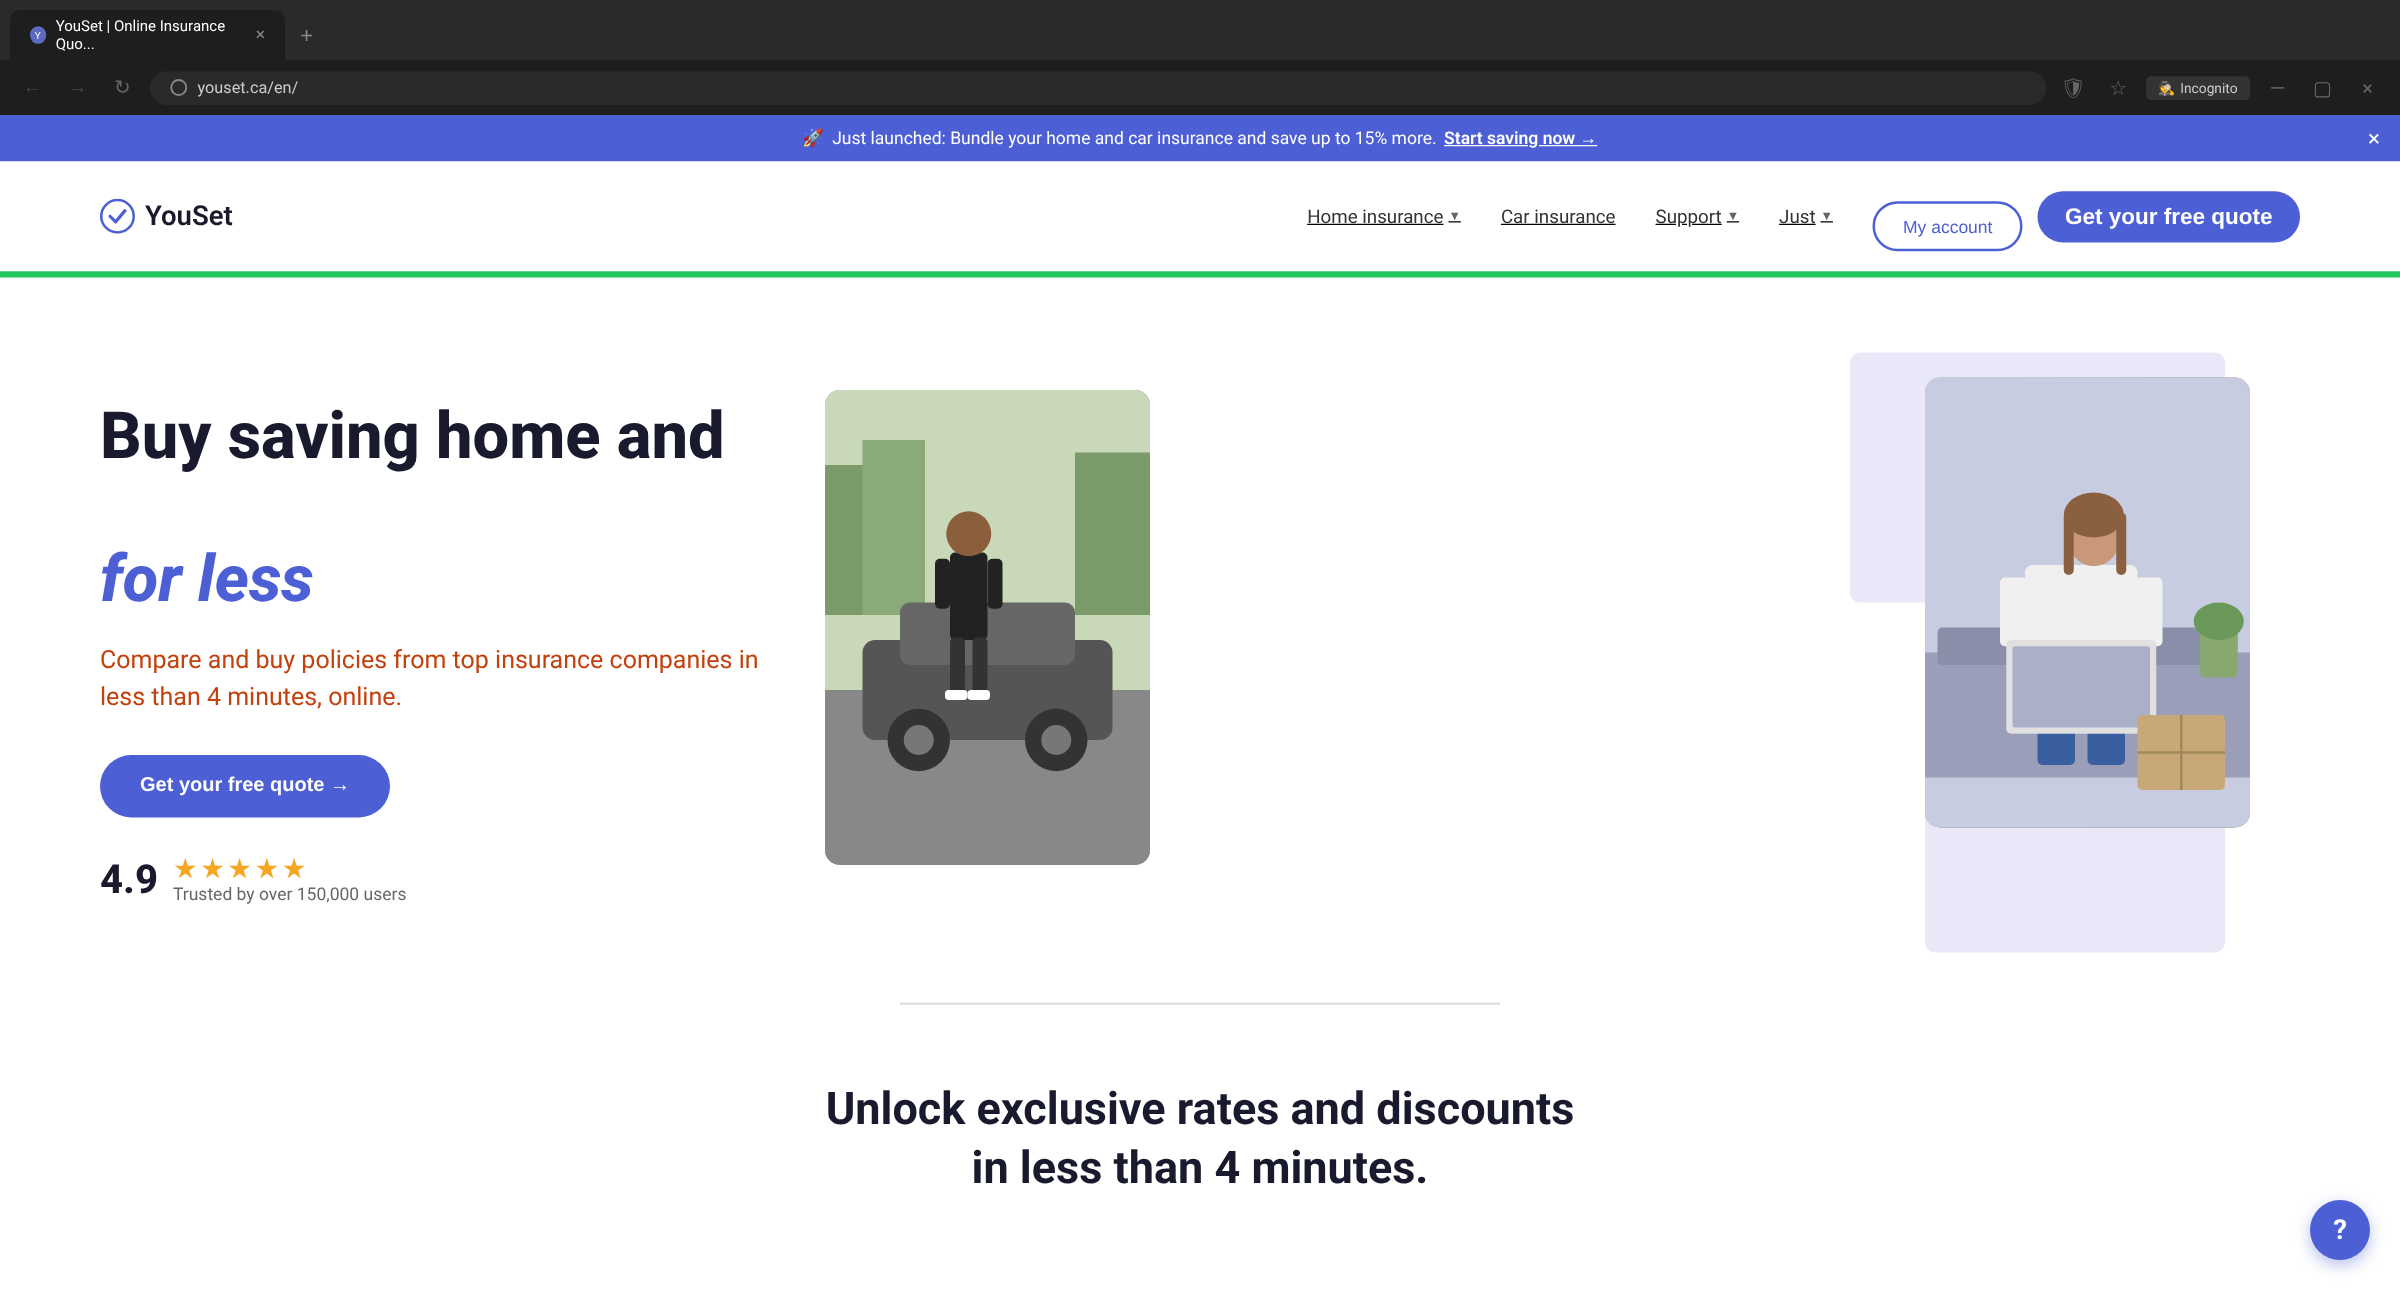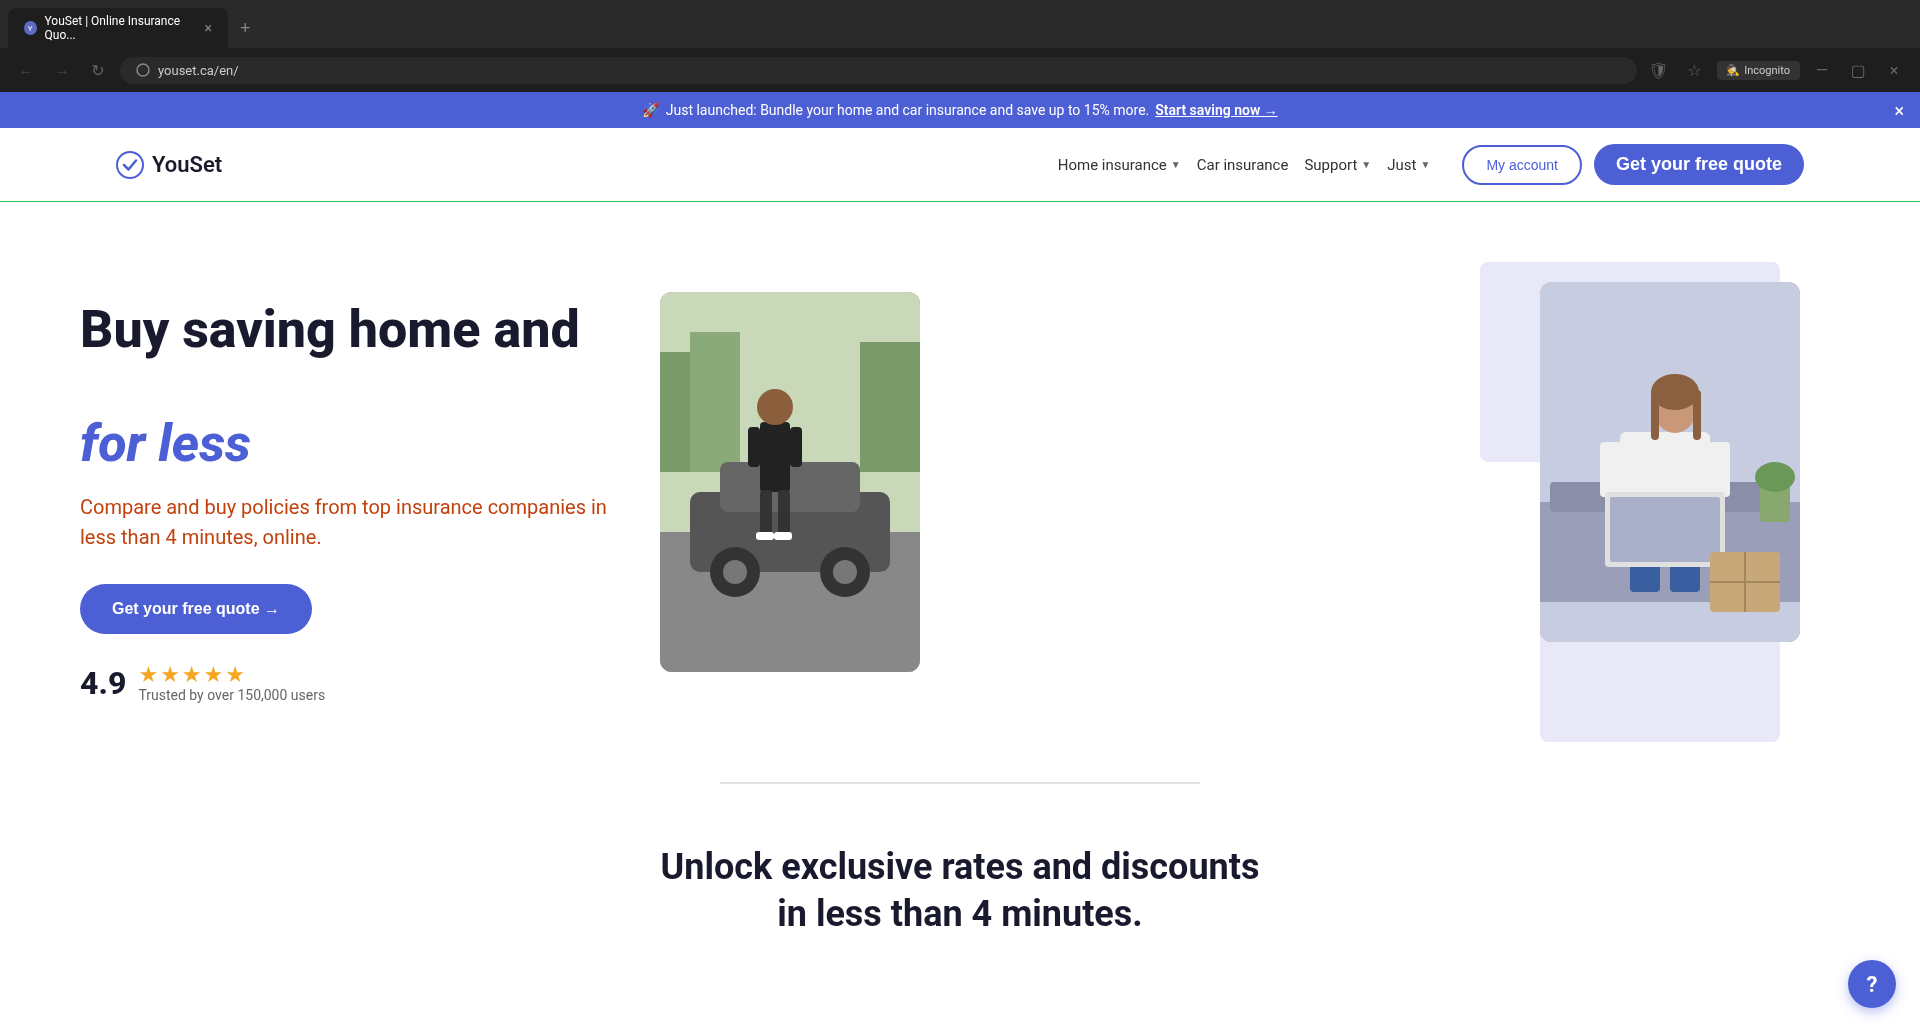--- a/index.html
+++ b/index.html
@@ -25,28 +25,28 @@
 
     
     .site-wrapper { width: 100%; }
 
     
     .banner { background: #4c5fd5; color: white; text-align: center; padding: 10px 20px; font-size: 14px; display: flex; align-items: center; justify-content: center; gap: 6px; position: relative; }
     .banner a { color: white; font-weight: 600; }
     .banner-close { position: absolute; right: 16px; top: 50%; transform: translateY(-50%); cursor: pointer; color: white; font-size: 18px; }
 
     
-    .navbar { display: flex; align-items: center; padding: 16px 116px; border-bottom: 1px solid #22c55e; }
+    .navbar { display: flex; align-items: center; padding: 16px 80px; border-bottom: 5px solid #22c55e; }
     .logo { display: flex; align-items: center; gap: 8px; margin-right: auto; }
     .logo-text { font-size: 22px; font-weight: 600; color: #1a1a2e; }
-    .nav-links { display: flex; align-items: flex-end; gap: 16px; margin-right: 32px; }
+    .nav-links { display: flex; align-items: flex-end; gap: 32px; margin-right: 32px; text-decoration: underline; }
     .nav-link { font-size: 15px; color: #333; text-decoration: none; display: flex; align-items: center; gap: 4px; cursor: pointer; }
     .dropdown-arrow { font-size: 10px; color: #666; }
     .nav-actions { display: flex; align-items: center; gap: 12px; }
-    .btn-outline { padding: 10px 22px; border: 2px solid #4c5fd5; border-radius: 25px; color: #4c5fd5; font-size: 14px; font-weight: 500; background: white; cursor: pointer; }
+    .btn-outline { padding: 10px 22px; border: 2px solid #4c5fd5; border-radius: 25px; color: #4c5fd5; font-size: 14px; font-weight: 500; background: white; cursor: pointer; margin-top: 16px; }
     .btn-primary { padding: 10px 22px; border: none; border-radius: 25px; color: white; font-size: 18px; font-weight: 600; background: #4c5fd5; cursor: pointer; }
 
     
     .hero { display: flex; align-items: center; padding: 60px 80px 40px; position: relative; overflow: hidden; min-height: 500px; }
     .hero-content { flex: 1; max-width: 560px; }
     .hero-title { font-size: 52px; font-weight: 800; color: #1a1a2e; line-height: 1.1; margin-bottom: 8px; }
     .hero-title-highlight { color: #4c5fd5; font-style: italic; }
     .hero-description { font-size: 20px; color: #c2410c; margin: 20px 0 32px; line-height: 1.5; }
     .btn-hero { padding: 16px 32px; border: none; border-radius: 30px; color: white; font-size: 16px; font-weight: 600; background: #4c5fd5; cursor: pointer; display: inline-flex; align-items: center; gap: 8px; }
     .rating-section { display: flex; align-items: center; gap: 12px; margin-top: 28px; }

